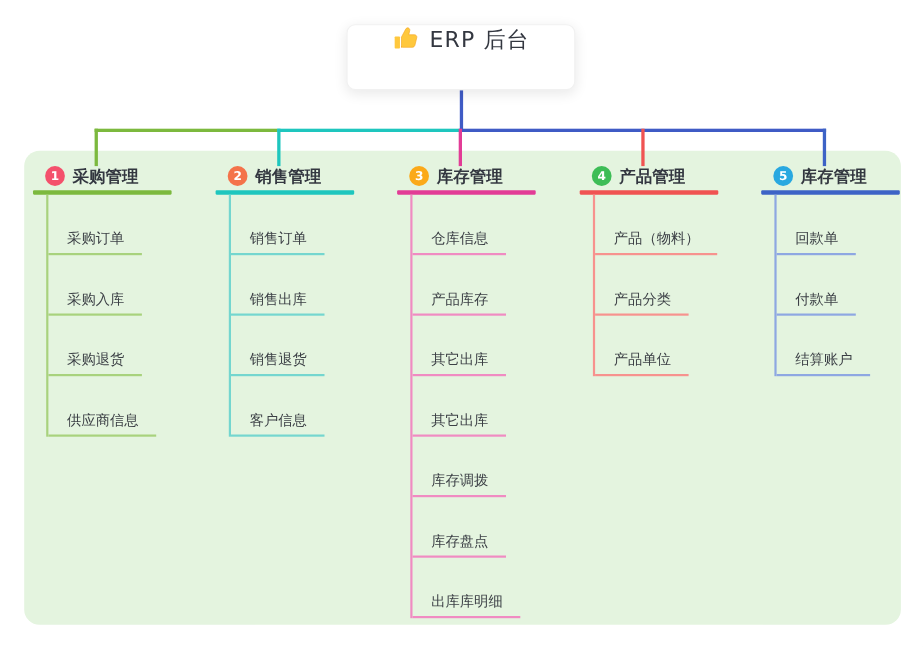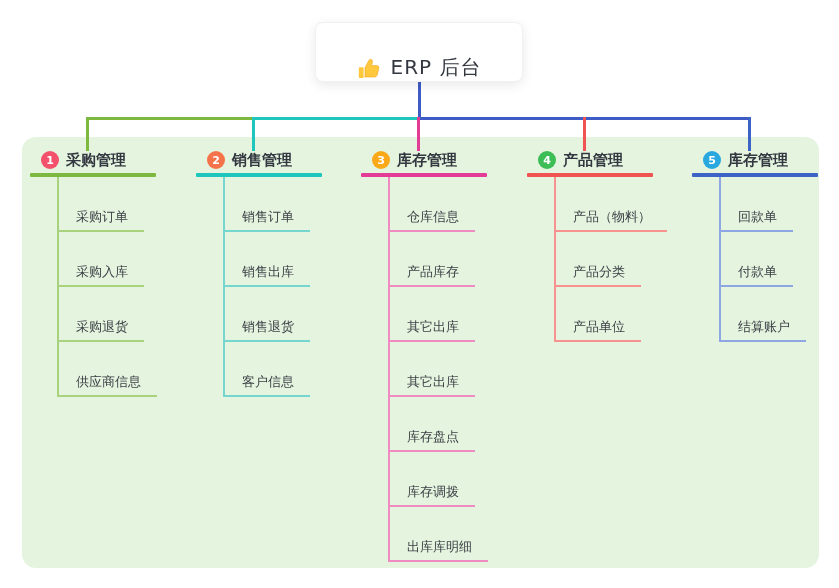--- a/index.html
+++ b/index.html
@@ -16,21 +16,21 @@
 
   
   .root-node {
     position: absolute;
     left: 315px; top: 22px;
     width: 208px; height: 60px;
     background: #ffffff;
     border: 1px solid #f1f1f1;
     border-radius: 8px;
     box-shadow: 0 3px 12px rgba(0,0,0,0.09);
-    display: flex; align-items: flex-end; justify-content: center;
+    display: flex; align-items: flex-start; justify-content: center;
     gap: 10px;
     cursor: pointer;
     z-index: 3;
   }
   .root-node .label {
     font-size: 20px;
     font-weight: 500;
     color: #333740;
     letter-spacing: 1px;
   }
@@ -63,21 +63,21 @@
   .branch-title-underline { width: 126px; height: 4px; border-radius: 1px; }
   .badge {
     width: 18px; height: 18px; border-radius: 50%;
     color: #ffffff; font-size: 11px; font-weight: bold;
     display: flex; align-items: center; justify-content: center;
     flex: 0 0 18px;
   }
   .branch-title .label {
     font-size: 15px; font-weight: 600; color: #333740; white-space: nowrap;
   }
-  .children { margin-left: 27px; width: max-content; }
+  .children { margin-left: 12px; width: max-content; }
   .child {
     width: max-content;
     padding: 31px 16px 6px 17px;
     height: 55px;
     font-size: 13px;
     color: #3b3f45;
     white-space: nowrap;
     cursor: pointer;
   }
 </style>
@@ -141,22 +141,22 @@
         <div class="branch-title">
           <span class="badge" style="background: rgb(251, 169, 25);">3</span>
           <span class="label">库存管理</span>
         </div>
         <div class="branch-title-underline" style="background: rgb(226, 60, 150);"></div>
         <div class="children" style="border-left: 2px solid rgb(240, 139, 194);">
           <div class="child" style="border-bottom: 2px solid rgb(240, 139, 194);">仓库信息</div>
           <div class="child" style="border-bottom: 2px solid rgb(240, 139, 194);">产品库存</div>
           <div class="child" style="border-bottom: 2px solid rgb(240, 139, 194);">其它出库</div>
           <div class="child" style="border-bottom: 2px solid rgb(240, 139, 194);">其它出库</div>
+          <div class="child" style="border-bottom: 2px solid rgb(240, 139, 194);">库存调拨</div>
           <div class="child" style="border-bottom: 2px solid rgb(240, 139, 194);">库存盘点</div>
-          <div class="child" style="border-bottom: 2px solid rgb(240, 139, 194);">库存调拨</div>
           <div class="child" style="border-bottom: 2px solid rgb(240, 139, 194);">出库库明细</div>
         </div>
       </div>
       <div class="branch" style="left: 527px;">
         <div class="branch-title">
           <span class="badge" style="background: rgb(61, 189, 86);">4</span>
           <span class="label">产品管理</span>
         </div>
         <div class="branch-title-underline" style="background: rgb(240, 83, 82);"></div>
         <div class="children" style="border-left: 2px solid rgb(247, 146, 142);">

